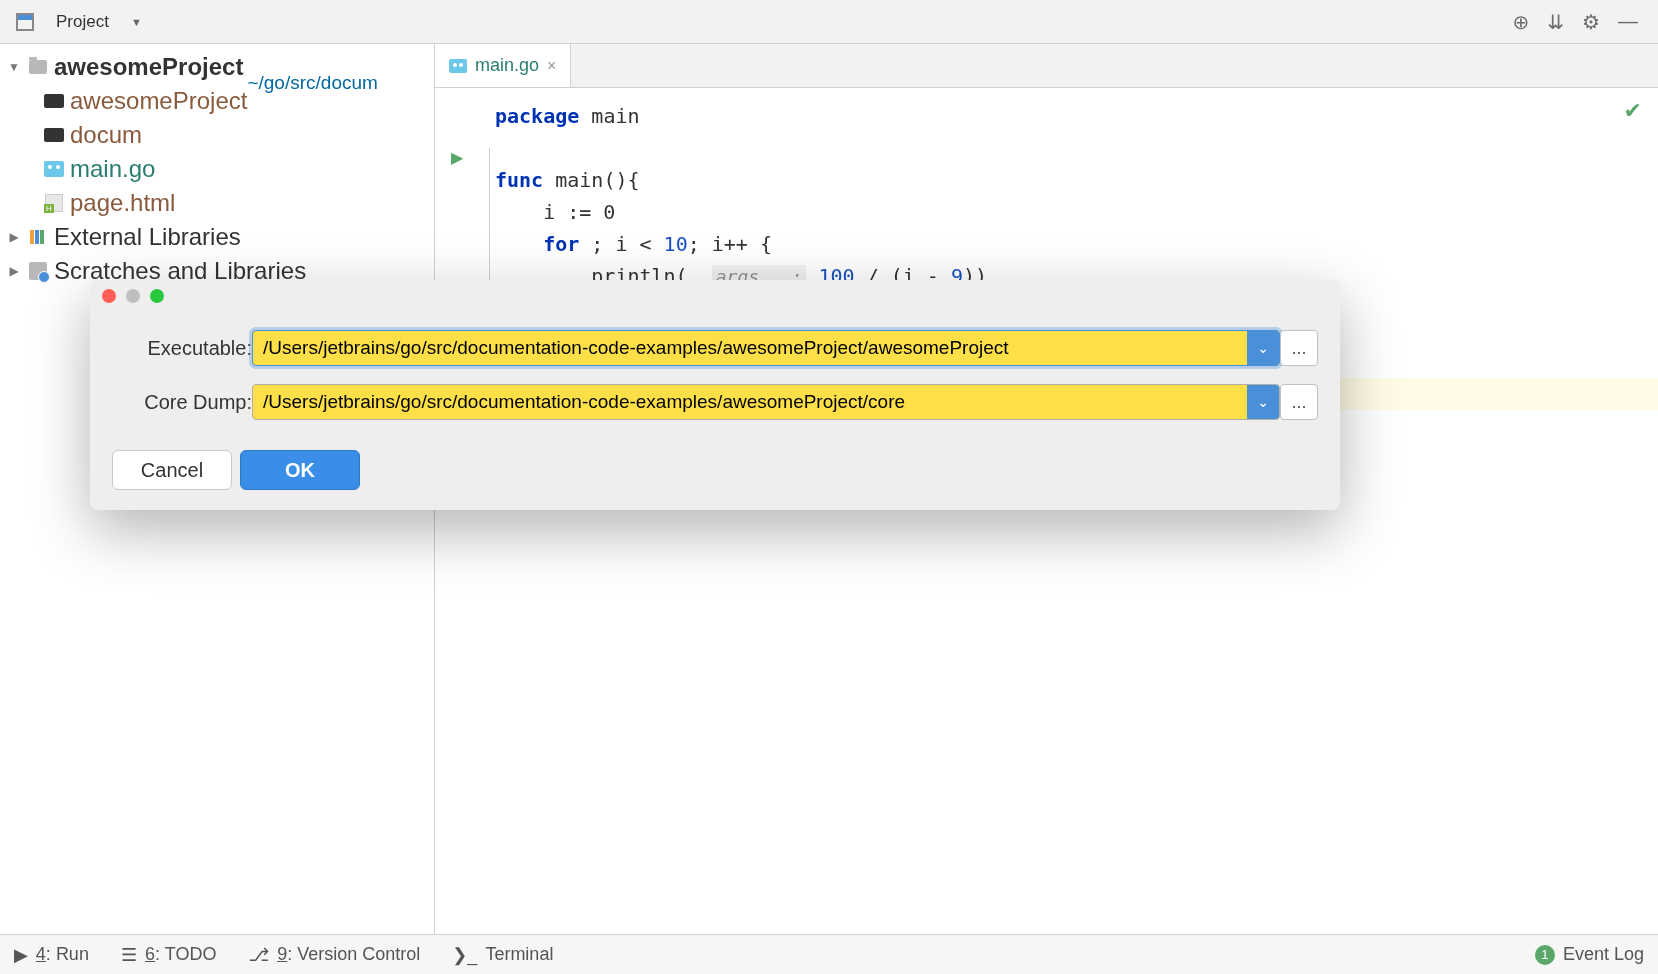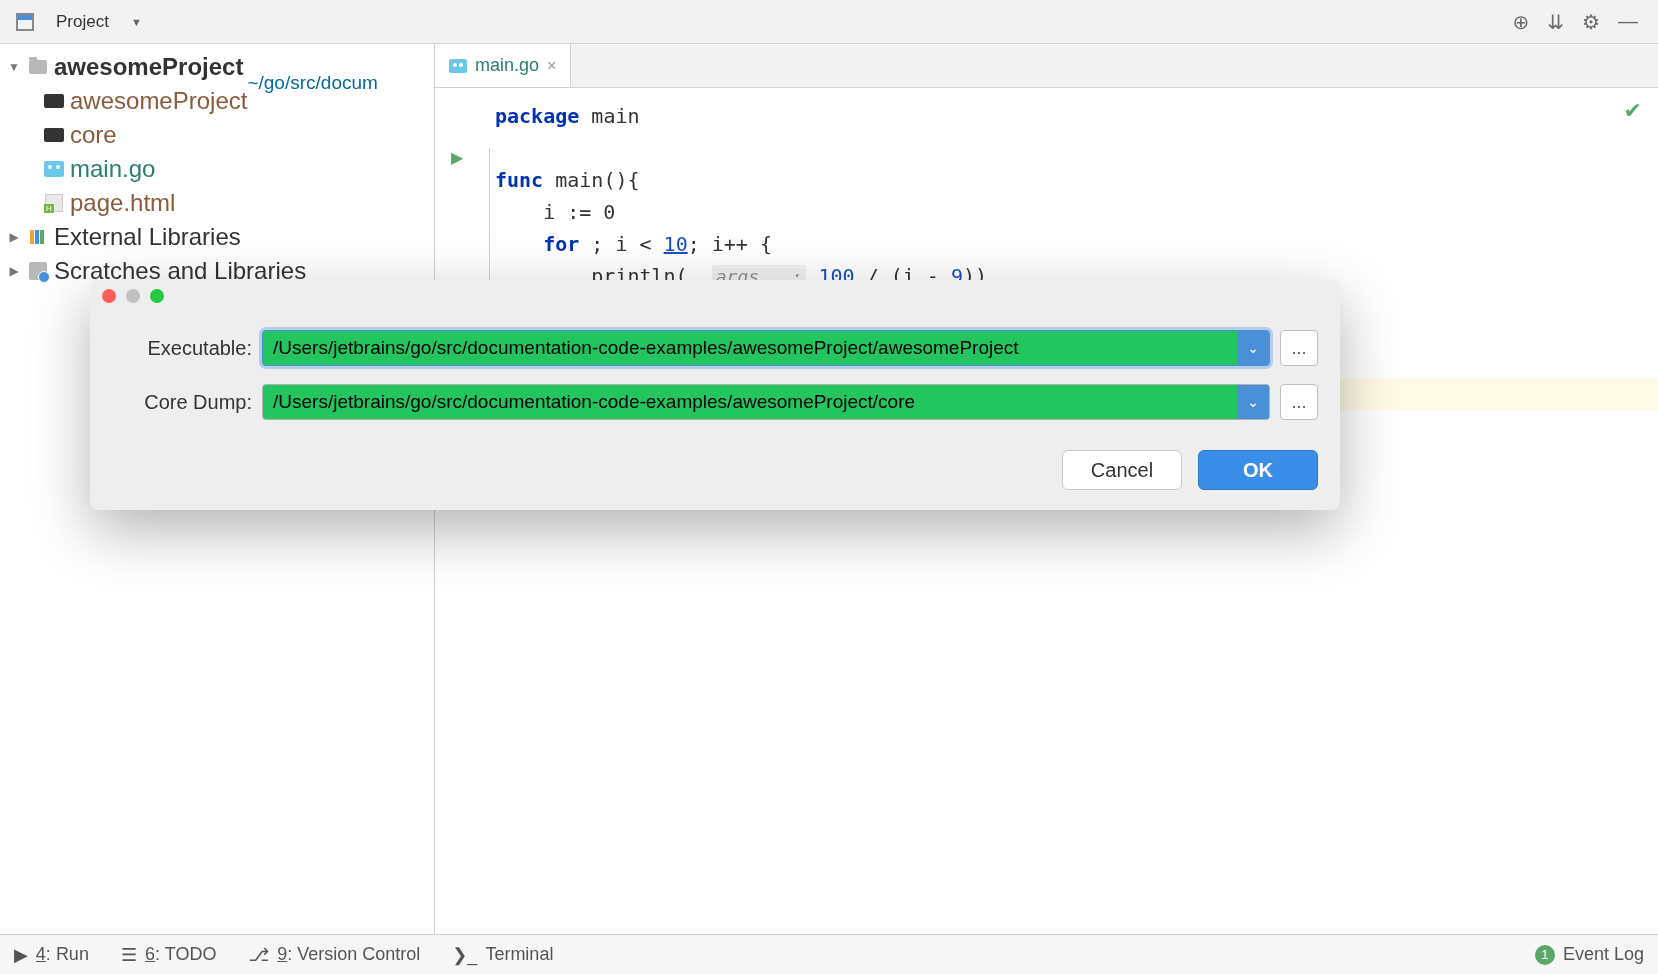--- a/index.html
+++ b/index.html
@@ -195,21 +195,21 @@
 }
 .code {
   font-family: Menlo, Consolas, monospace;
   font-size: 20px;
   line-height: 32px;
   padding: 12px 0;
   white-space: pre;
   flex: 1;
 }
 .kw { color: #0033b3; font-weight: 700; }
-.num { color: #1750c4; text-decoration: underline; }
+.num { color: #1750c4; }
 .hint { color: #909090; background: #f0f0f0; padding: 1px 4px; border-radius: 2px; font-style: italic; font-size: 18px; }
 .checkmark {
   position: absolute;
   right: 16px;
   top: 10px;
   color: #59a869;
   font-size: 22px;
 }
 .highlight-line {
   position: absolute;
@@ -262,29 +262,29 @@
   display: flex;
   align-items: center;
   padding: 0 12px;
   gap: 10px;
 }
 .traffic { width: 14px; height: 14px; border-radius: 50%; }
 .tr-red { background: #ff5f57; }
 .tr-yellow { background: #c0c0c0; }
 .tr-green { background: #28c840; }
 .dialog-body { padding: 18px 22px 0 22px; }
-.form-row { display: flex; align-items: center; gap: 10px; margin-bottom: 18px; }
+.form-row { display: flex; align-items: center; margin-bottom: 18px; }
 .form-label { width: 140px; text-align: right; font-size: 20px; color: #333; }
 .combo {
   flex: 1;
   display: flex;
   height: 36px;
   border: 1px solid #b0b0b0;
   border-radius: 4px;
-  background: #22c55e;
+  background: #fde047;
   overflow: hidden;
 }
 .combo.focused { box-shadow: 0 0 0 3px rgba(74,144,217,0.35); border-color: #4a90d9; }
 .combo input {
   flex: 1;
   border: none;
   outline: none;
   padding: 0 10px;
   font-size: 19px;
   font-family: inherit;
@@ -307,22 +307,22 @@
   background: #fff;
   display: flex;
   align-items: center;
   justify-content: center;
   font-size: 18px;
   color: #555;
   cursor: pointer;
 }
 .dialog-buttons {
   display: flex;
-  justify-content: flex-end;
-  gap: 16px;
+  justify-content: flex-start;
+  gap: 8px;
   padding: 12px 22px 0 22px;
 }
 .btn {
   min-width: 120px;
   height: 40px;
   border-radius: 6px;
   font-size: 20px;
   display: flex;
   align-items: center;
   justify-content: center;
@@ -364,21 +364,21 @@
       <div class="tree-row" style="padding-left:42px">
         <span class="tree-icon">
             <span class="term-icon"></span>
           </span>
         <span class="tree-label brown">awesomeProject</span>
       </div>
       <div class="tree-row" style="padding-left:42px">
         <span class="tree-icon">
             <span class="term-icon"></span>
           </span>
-        <span class="tree-label brown">core</span>
+        <span class="tree-label brown">docum</span>
       </div>
       <div class="tree-row" style="padding-left:42px">
         <span class="tree-icon">
             <span class="go-icon"></span>
           </span>
         <span class="tree-label teal">main.go</span>
       </div>
       <div class="tree-row" style="padding-left:42px">
         <span class="tree-icon">
             <span class="html-icon"></span>

